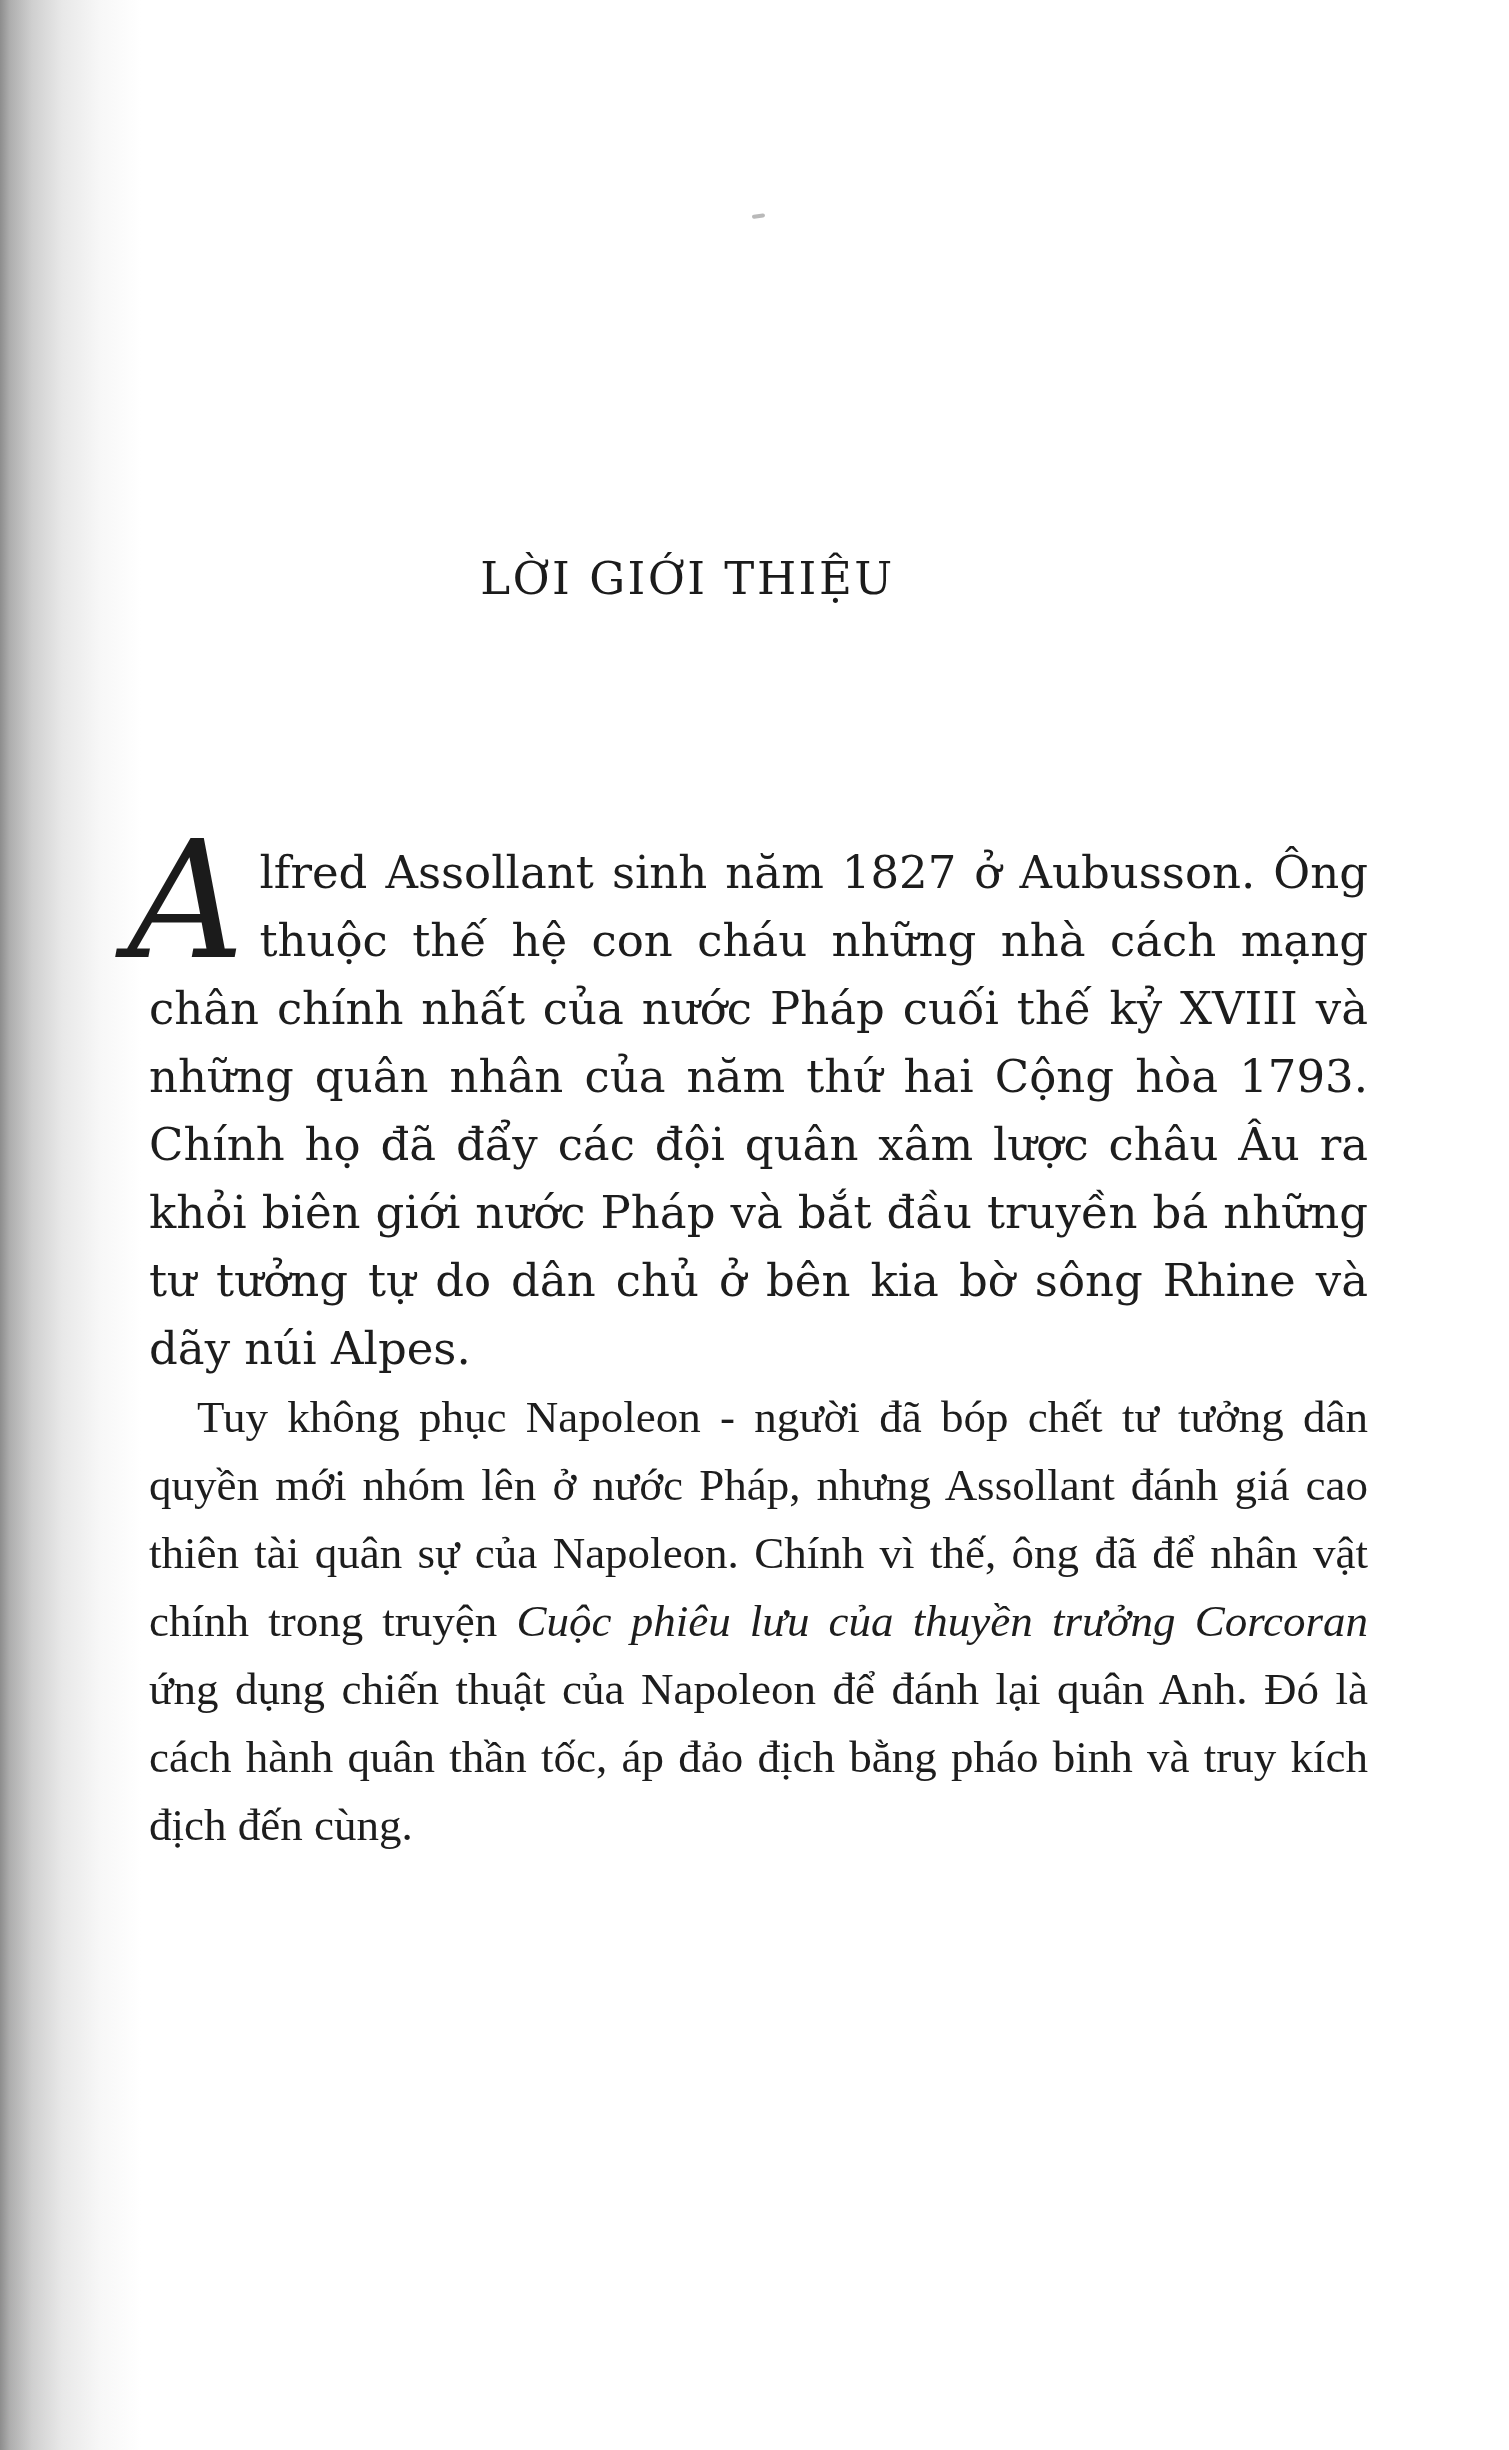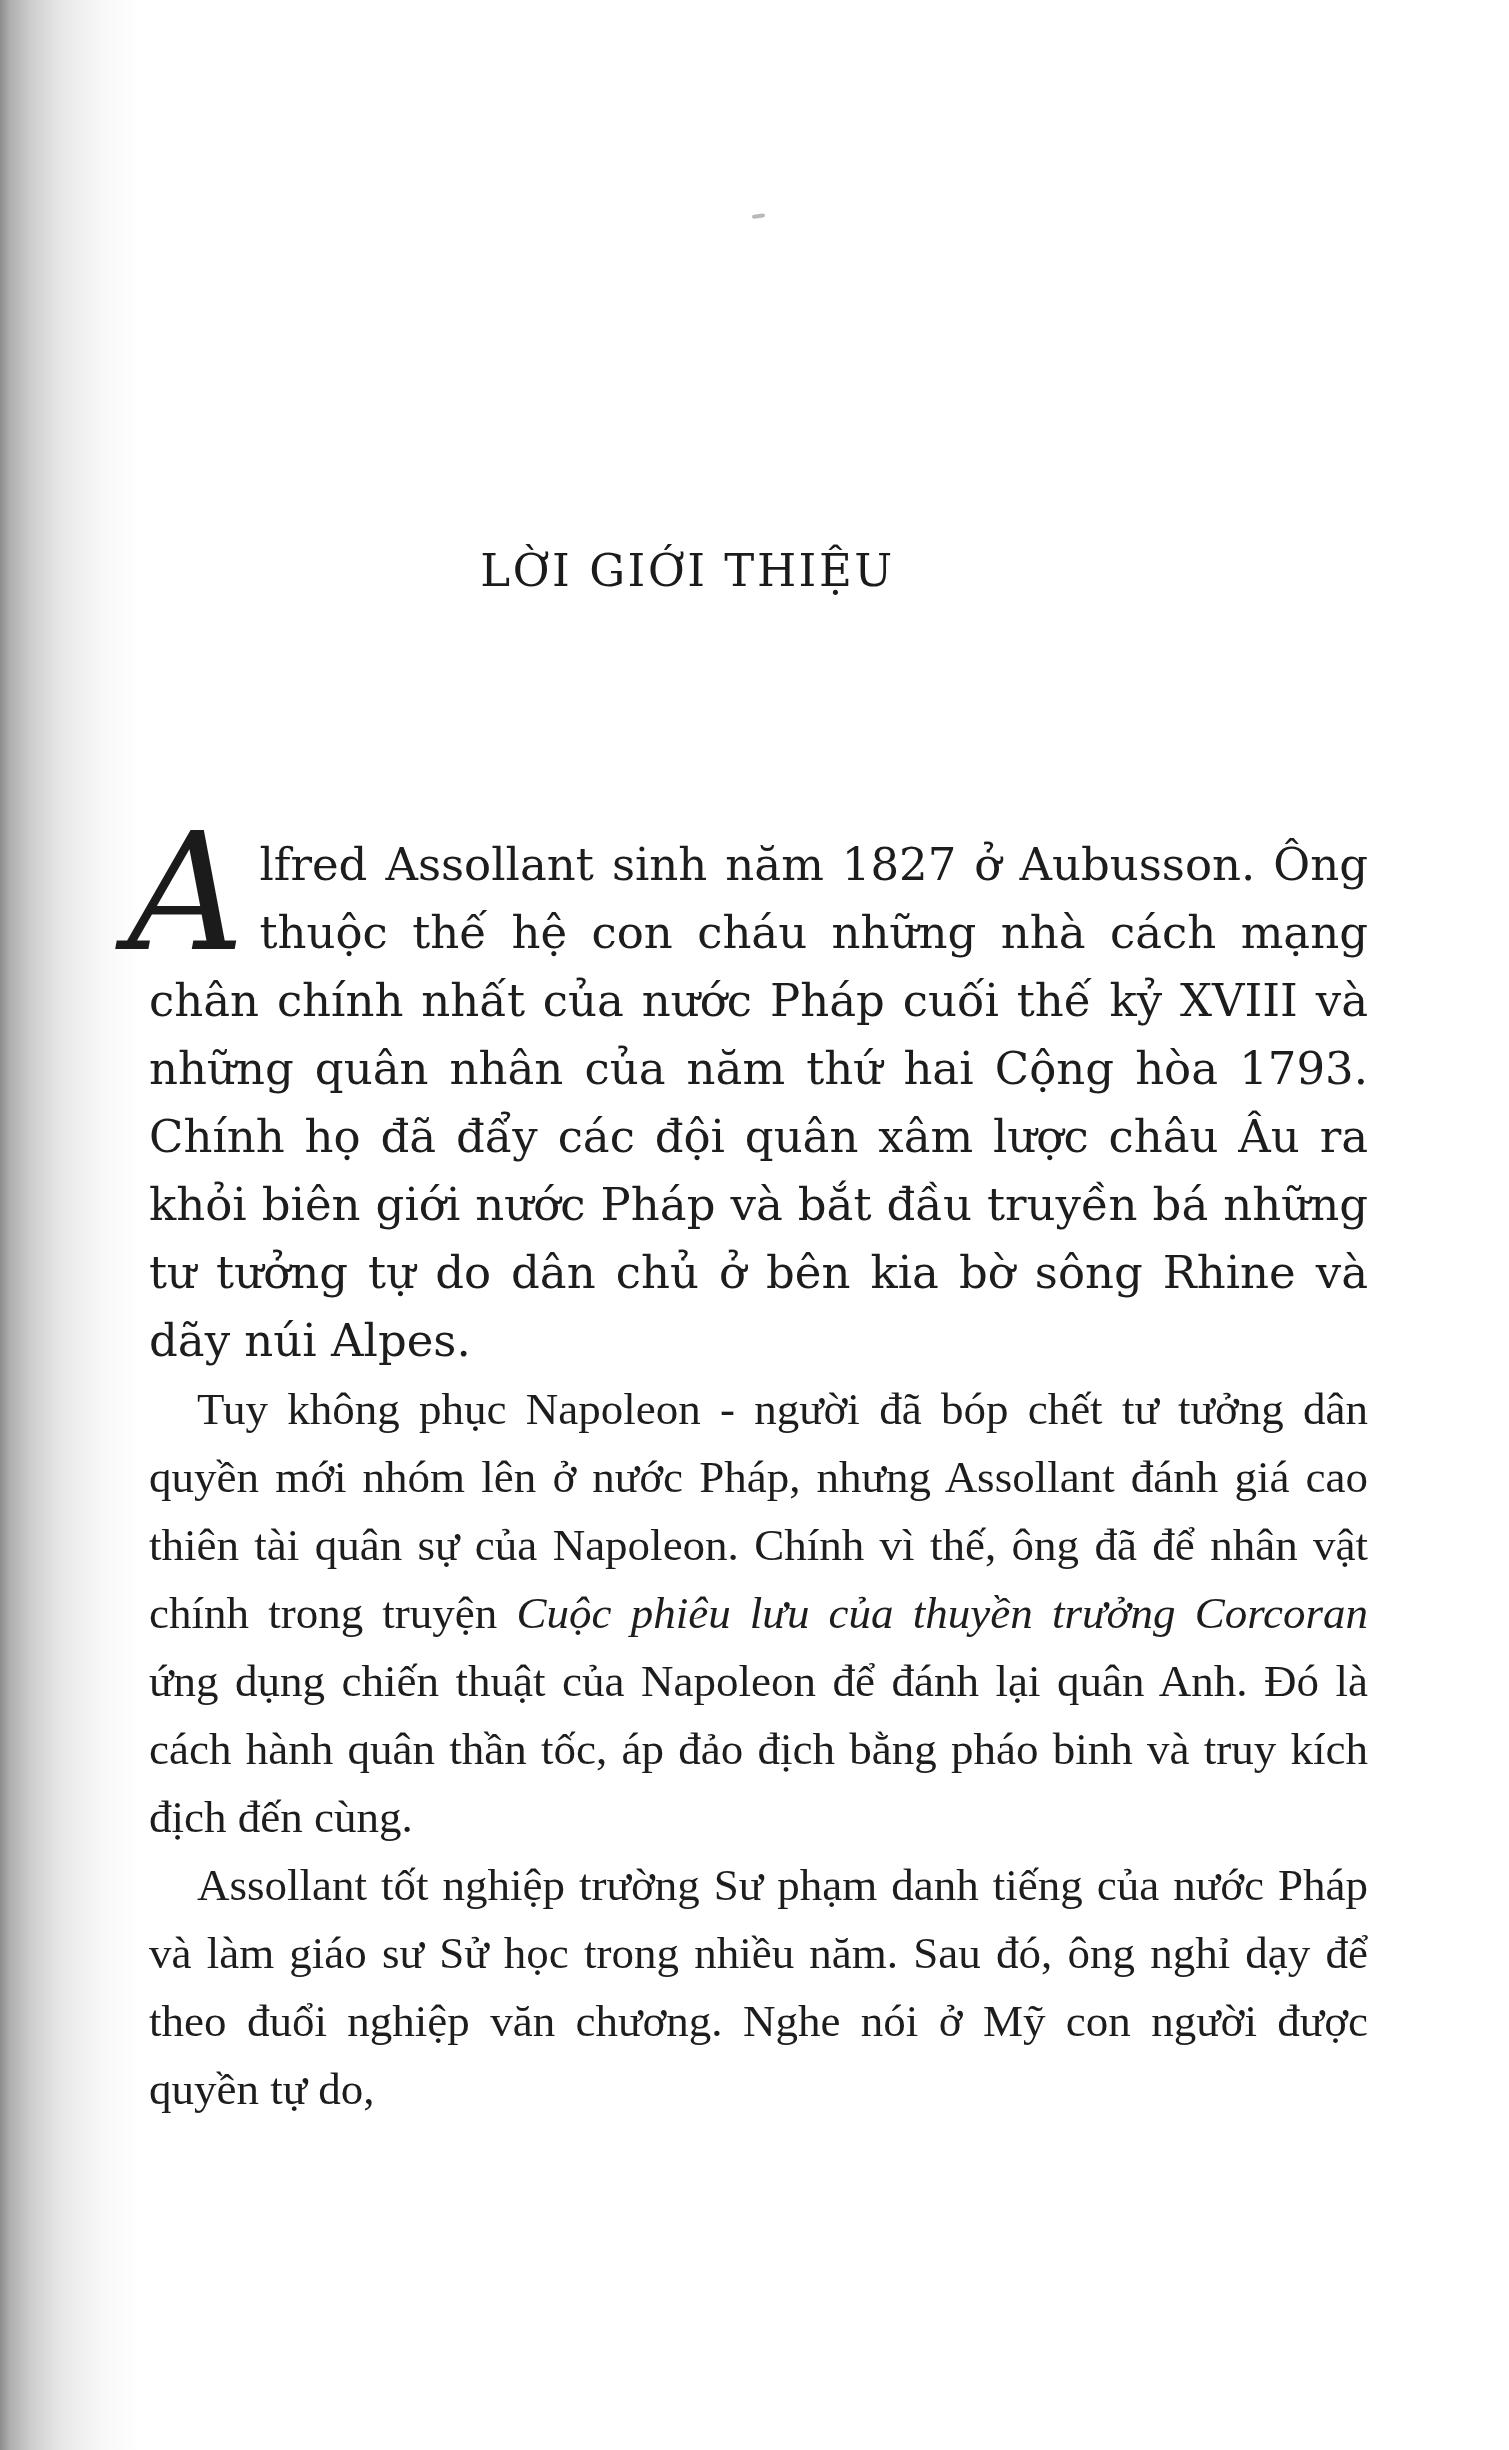--- a/index.html
+++ b/index.html
@@ -36,21 +36,21 @@
     width: 13.3px;
     height: 4.2px;
     background: #a7a7a7;
     border-radius: 2.5px;
     transform: rotate(-8deg);
     opacity: .8;
   }
   .content {
     position: absolute;
     left: 149px;
-    top: 8px;
+    top: 16px;
     width: 1219px;
   }
   .page-title {
     margin: 536px 0 0 0;
     text-align: center;
     transform: translateX(-71px);
     font-size: 45px;
     font-weight: normal;
     letter-spacing: 2.5px;
     color: #1b1b1b;
@@ -94,17 +94,16 @@
 <div class="content">
 
   <h1 class="page-title">LỜI GIỚI THIỆU</h1>
 
   <div class="body-text">
 
     <p class="para"><span class="dropcap">A</span><span>lfred Assollant sinh năm 1827 ở Aubusson. Ông thuộc thế hệ con cháu những nhà cách mạng chân chính nhất của nước Pháp cuối thế kỷ XVIII và những quân nhân của năm thứ hai Cộng hòa 1793. Chính họ đã đẩy các đội quân xâm lược châu Âu ra khỏi biên giới nước Pháp và bắt đầu truyền bá những tư tưởng tự do dân chủ ở bên kia bờ sông Rhine và dãy núi Alpes.</span></p>
 
     <p class="para indented"><span>Tuy không phục Napoleon - người đã bóp chết tư tưởng dân quyền mới nhóm lên ở nước Pháp, nhưng Assollant đánh giá cao thiên tài quân sự của Napoleon. Chính vì thế, ông đã để nhân vật chính trong truyện </span><span class="italic">Cuộc phiêu lưu của thuyền trưởng Corcoran</span><span> ứng dụng chiến thuật của Napoleon để đánh lại quân Anh. Đó là cách hành quân thần tốc, áp đảo địch bằng pháo binh và truy kích địch đến cùng.</span></p>
 
-    <p class="para indented"><span>Assollant tốt nghiệp trường Sư phạm danh tiếng của nước Pháp và làm giáo sư Sử học trong nhiều năm. Sau đó, ông nghỉ dạy để theo đuổi nghiệp văn chương. Nghe nói ở Mỹ con người được quyền tự do,</span></p>
 
   </div>
 </div>
 
 
 </body></html>

